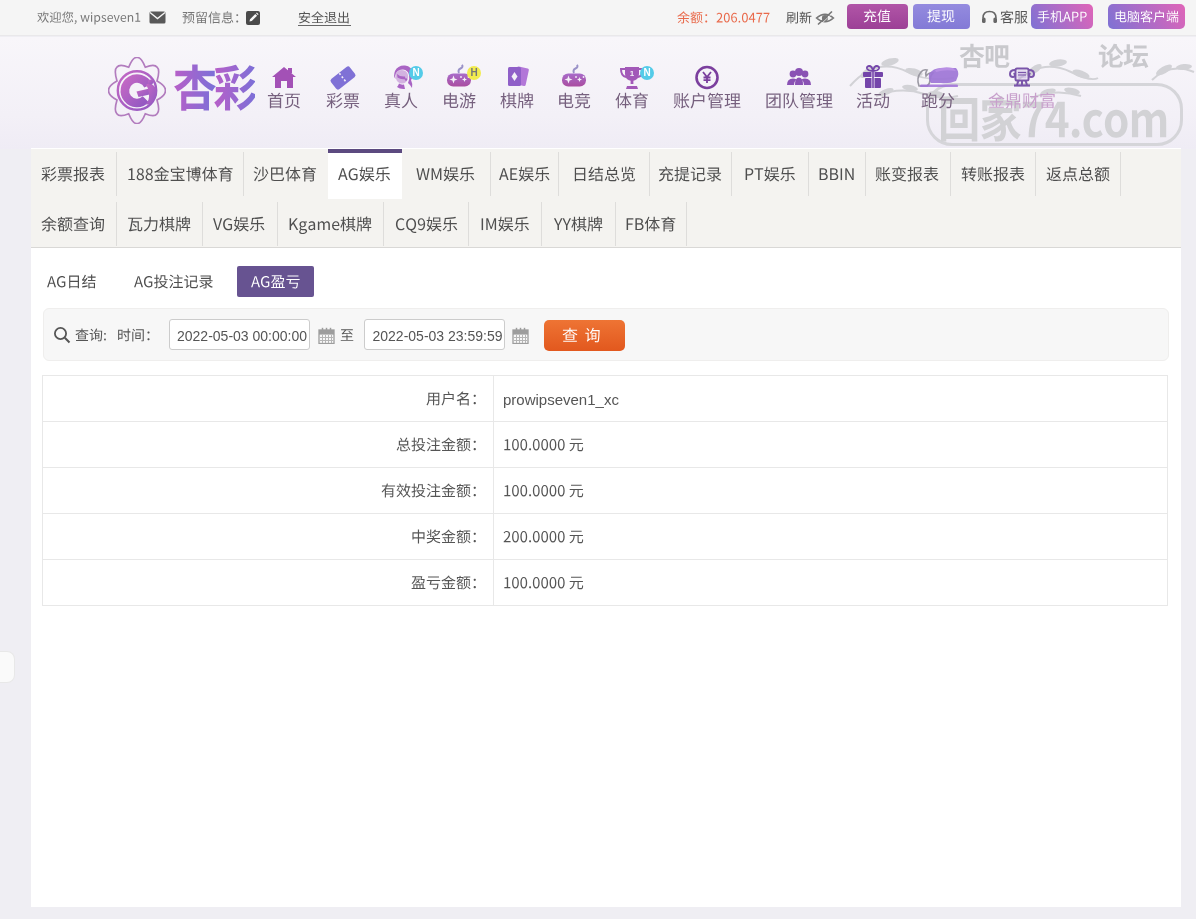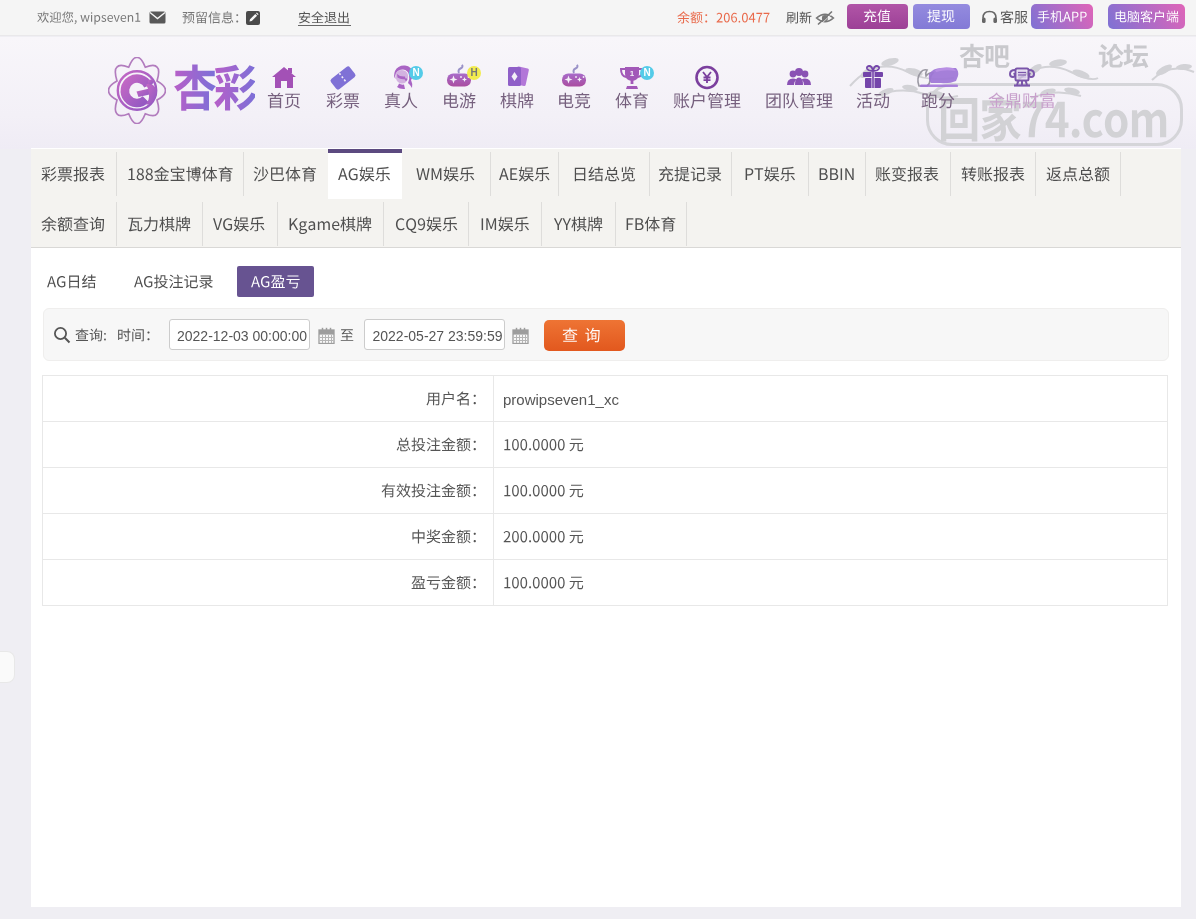--- a/index.html
+++ b/index.html
@@ -715,21 +715,21 @@
 <div style="position:absolute;left:117.0px;top:327.8px;">
       <svg class="t" width="43" height="16" viewBox="0 0 43 16">
         <g fill="#555">
           <path transform="translate(0.0,12.3) scale(0.014000,-0.014000)" d="M474 452C527 375 595 269 627 208L693 246C659 307 590 409 536 485ZM324 402V174H153V402ZM324 469H153V688H324ZM81 756V25H153V106H394V756ZM764 835V640H440V566H764V33C764 13 756 6 736 6C714 4 640 4 562 7C573 -15 585 -49 590 -70C690 -70 754 -69 790 -56C826 -44 840 -22 840 33V566H962V640H840V835Z"></path>
           <path transform="translate(14.0,12.3) scale(0.014000,-0.014000)" d="M91 615V-80H168V615ZM106 791C152 747 204 684 227 644L289 684C265 726 211 785 164 827ZM379 295H619V160H379ZM379 491H619V358H379ZM311 554V98H690V554ZM352 784V713H836V11C836 -2 832 -6 819 -7C806 -7 765 -8 723 -6C733 -25 743 -57 747 -75C808 -75 851 -75 878 -63C904 -50 913 -31 913 11V784Z"></path>
           <path transform="translate(28.0,12.3) scale(0.014000,-0.014000)" d="M250 486C290 486 326 515 326 560C326 606 290 636 250 636C210 636 174 606 174 560C174 515 210 486 250 486ZM250 -4C290 -4 326 26 326 71C326 117 290 146 250 146C210 146 174 117 174 71C174 26 210 -4 250 -4Z"></path>
         </g>
       </svg>
     </div>
 <div class="abs" style="left:168.5px;top:319px;width:141px;height:31px;background:#fff;border:1px solid #ccc;border-radius:3px"></div>
-<div style="position:absolute;left:177px;top:335.5px;transform:translateY(-50%);font:400 14px 'Liberation Sans',sans-serif;color:#555;white-space:nowrap;">2022-12-03 00:00:00</div>
+<div style="position:absolute;left:177px;top:335.5px;transform:translateY(-50%);font:400 14px 'Liberation Sans',sans-serif;color:#555;white-space:nowrap;">2022-05-03 00:00:00</div>
 <svg class="abs" style="left:317.5px;top:327px" width="17" height="17" viewBox="0 0 17 17">
 <rect x="1" y="3" width="15" height="13.5" fill="none" stroke="#9d9d9d" stroke-width="1.3"></rect>
 <rect x="1" y="3" width="15" height="4.6" fill="#9d9d9d"></rect>
 <line x1="4.5" y1="0.8" x2="4.5" y2="3.4" stroke="#9d9d9d" stroke-width="1.5"></line>
 <line x1="8.5" y1="0.8" x2="8.5" y2="3.4" stroke="#9d9d9d" stroke-width="1.5"></line>
 <line x1="12.5" y1="0.8" x2="12.5" y2="3.4" stroke="#9d9d9d" stroke-width="1.5"></line>
 <g stroke="#b5b5b5" stroke-width="1">
 <line x1="4.5" y1="8" x2="4.5" y2="16"></line>
         <line x1="7.5" y1="8" x2="7.5" y2="16"></line>
 <line x1="10.5" y1="8" x2="10.5" y2="16"></line>
@@ -739,21 +739,21 @@
       </g>
     </svg>
 <div style="position:absolute;left:339.6px;top:327.8px;">
       <svg class="t" width="15" height="16" viewBox="0 0 15 16">
         <g fill="#555">
           <path transform="translate(0.0,12.3) scale(0.014000,-0.014000)" d="M146 423C184 436 238 437 783 463C808 437 830 412 845 391L910 437C856 505 743 603 653 670L594 631C635 600 679 563 719 525L254 507C317 564 381 636 442 714H917V785H77V714H343C283 635 216 566 191 544C164 518 142 501 122 497C130 477 143 439 146 423ZM460 415V285H142V215H460V30H54V-41H948V30H537V215H864V285H537V415Z"></path>
         </g>
       </svg>
     </div>
 <div class="abs" style="left:364px;top:319px;width:141px;height:31px;background:#fff;border:1px solid #ccc;border-radius:3px"></div>
-<div style="position:absolute;left:372.5px;top:335.5px;transform:translateY(-50%);font:400 14px 'Liberation Sans',sans-serif;color:#555;white-space:nowrap;">2022-05-27 23:59:59</div>
+<div style="position:absolute;left:372.5px;top:335.5px;transform:translateY(-50%);font:400 14px 'Liberation Sans',sans-serif;color:#555;white-space:nowrap;">2022-05-03 23:59:59</div>
 <svg class="abs" style="left:512px;top:327px" width="17" height="17" viewBox="0 0 17 17">
 <rect x="1" y="3" width="15" height="13.5" fill="none" stroke="#9d9d9d" stroke-width="1.3"></rect>
 <rect x="1" y="3" width="15" height="4.6" fill="#9d9d9d"></rect>
 <line x1="4.5" y1="0.8" x2="4.5" y2="3.4" stroke="#9d9d9d" stroke-width="1.5"></line>
 <line x1="8.5" y1="0.8" x2="8.5" y2="3.4" stroke="#9d9d9d" stroke-width="1.5"></line>
 <line x1="12.5" y1="0.8" x2="12.5" y2="3.4" stroke="#9d9d9d" stroke-width="1.5"></line>
 <g stroke="#b5b5b5" stroke-width="1">
 <line x1="4.5" y1="8" x2="4.5" y2="16"></line>
         <line x1="7.5" y1="8" x2="7.5" y2="16"></line>
 <line x1="10.5" y1="8" x2="10.5" y2="16"></line>

